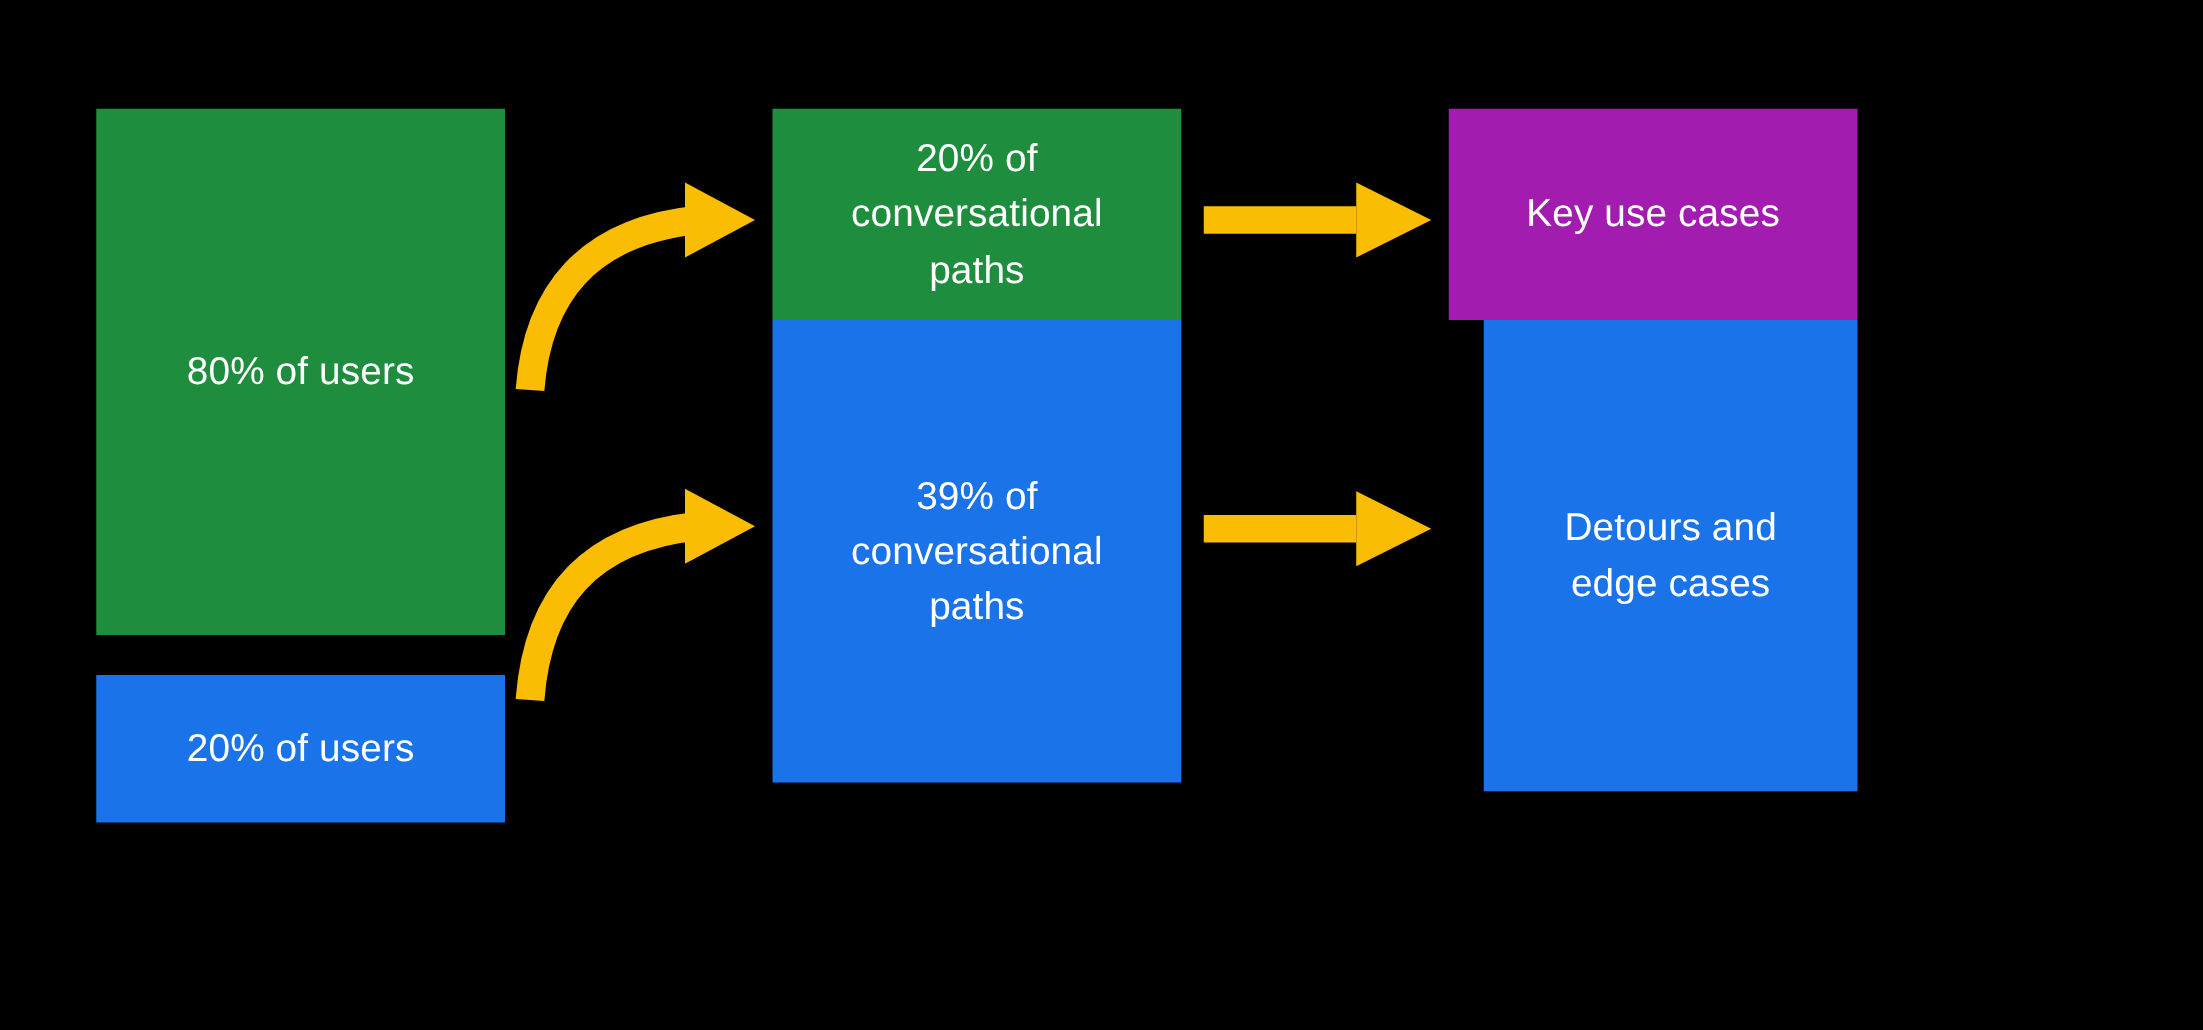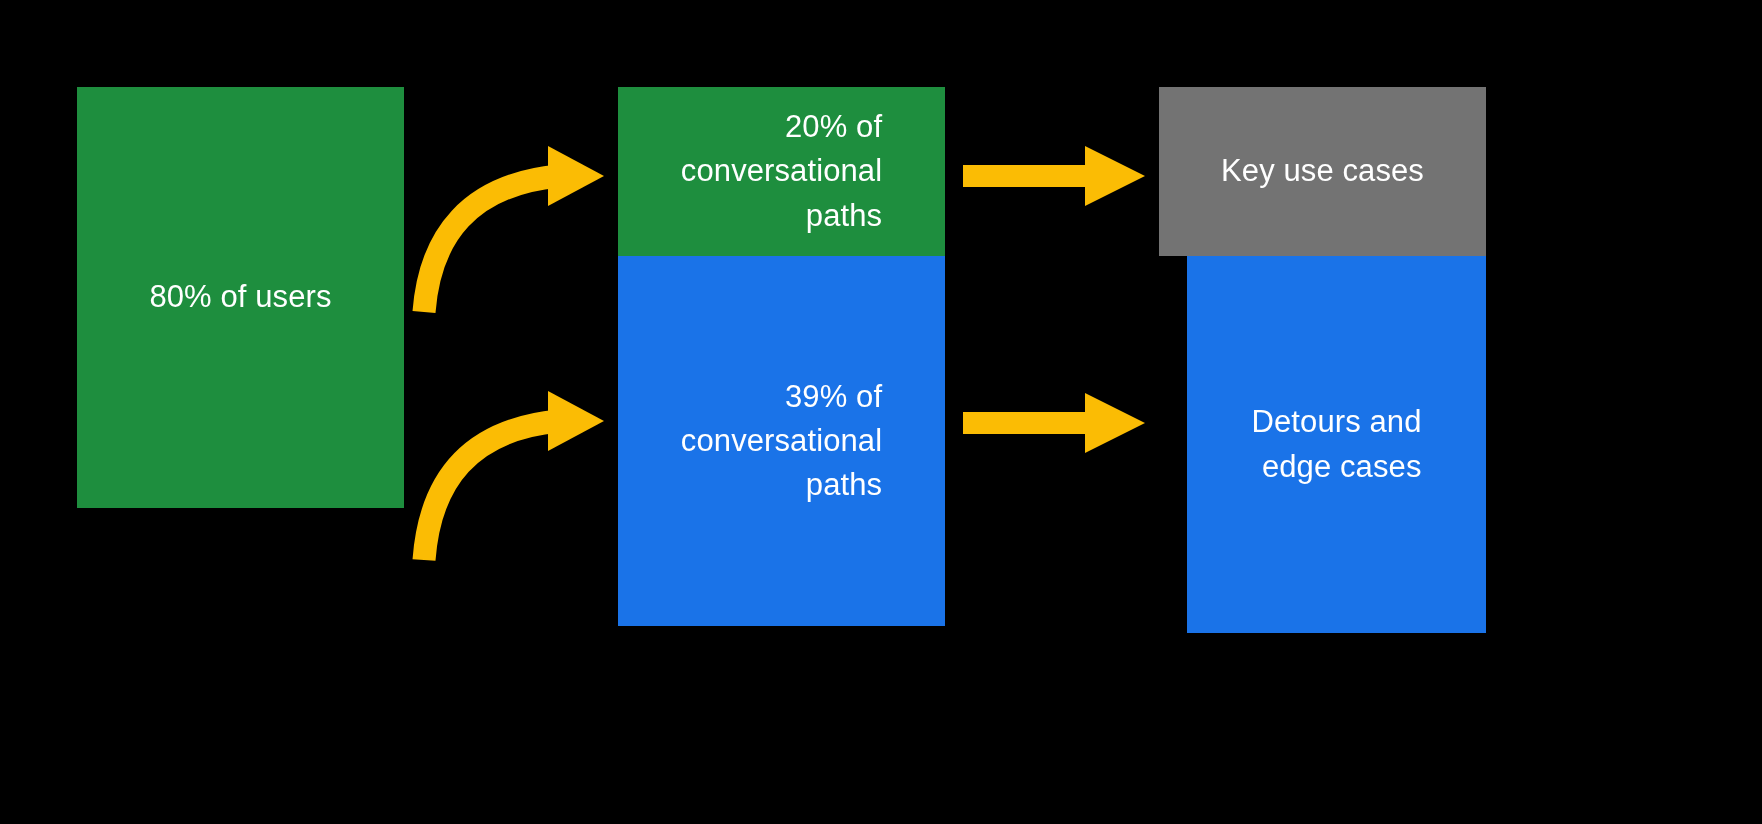--- a/index.html
+++ b/index.html
@@ -24,21 +24,21 @@
   .column {
     position: absolute;
     display: flex;
     flex-direction: column;
   }
   .segment {
     display: flex;
     align-items: center;
     justify-content: center;
     box-sizing: border-box;
-    text-align: right;
+    text-align: center;
   }
   .seg-label {
     color: #ffffff;
     font-size: 31px;
     line-height: 1.42;
     font-weight: 400;
     letter-spacing: 0.1px;
     white-space: pre-line;
     padding: 0 10px;
   }
@@ -63,39 +63,42 @@
   #col-paths .seg-green { flex: 0 0 169px; background: #1e8e3e; }
   #col-paths .seg-blue  { flex: 0 0 370px; background: #1a73e8; }
 
   
   #col-cases {
     left: 1159px;
     top: 87px;
     width: 327px;
     height: 546px;
   }
-  #col-cases .seg-green { flex: 0 0 169px; background: #737373; }
+  #col-cases .seg-green { flex: 0 0 169px; background: #a21caf; }
   #col-cases .seg-blue  { flex: 0 0 377px; background: #1a73e8; margin-left: 28px; }
 
   .arrows {
     position: absolute;
     left: 0; top: 0;
     width: 1762px;
     height: 824px;
     pointer-events: none;
   }
 </style>
 </head>
 <body>
 
 <div class="stage">
 
   <div class="column" id="col-users">
     <div class="segment seg-green">
       <span class="seg-label">80% of users</span>
+    </div>
+    <div class="segment seg-blue">
+      <span class="seg-label">20% of users</span>
     </div>
   </div>
 
   <div class="column" id="col-paths">
     <div class="segment seg-green">
       <span class="seg-label">20% of
 conversational
 paths</span>
     </div>
     <div class="segment seg-blue">

